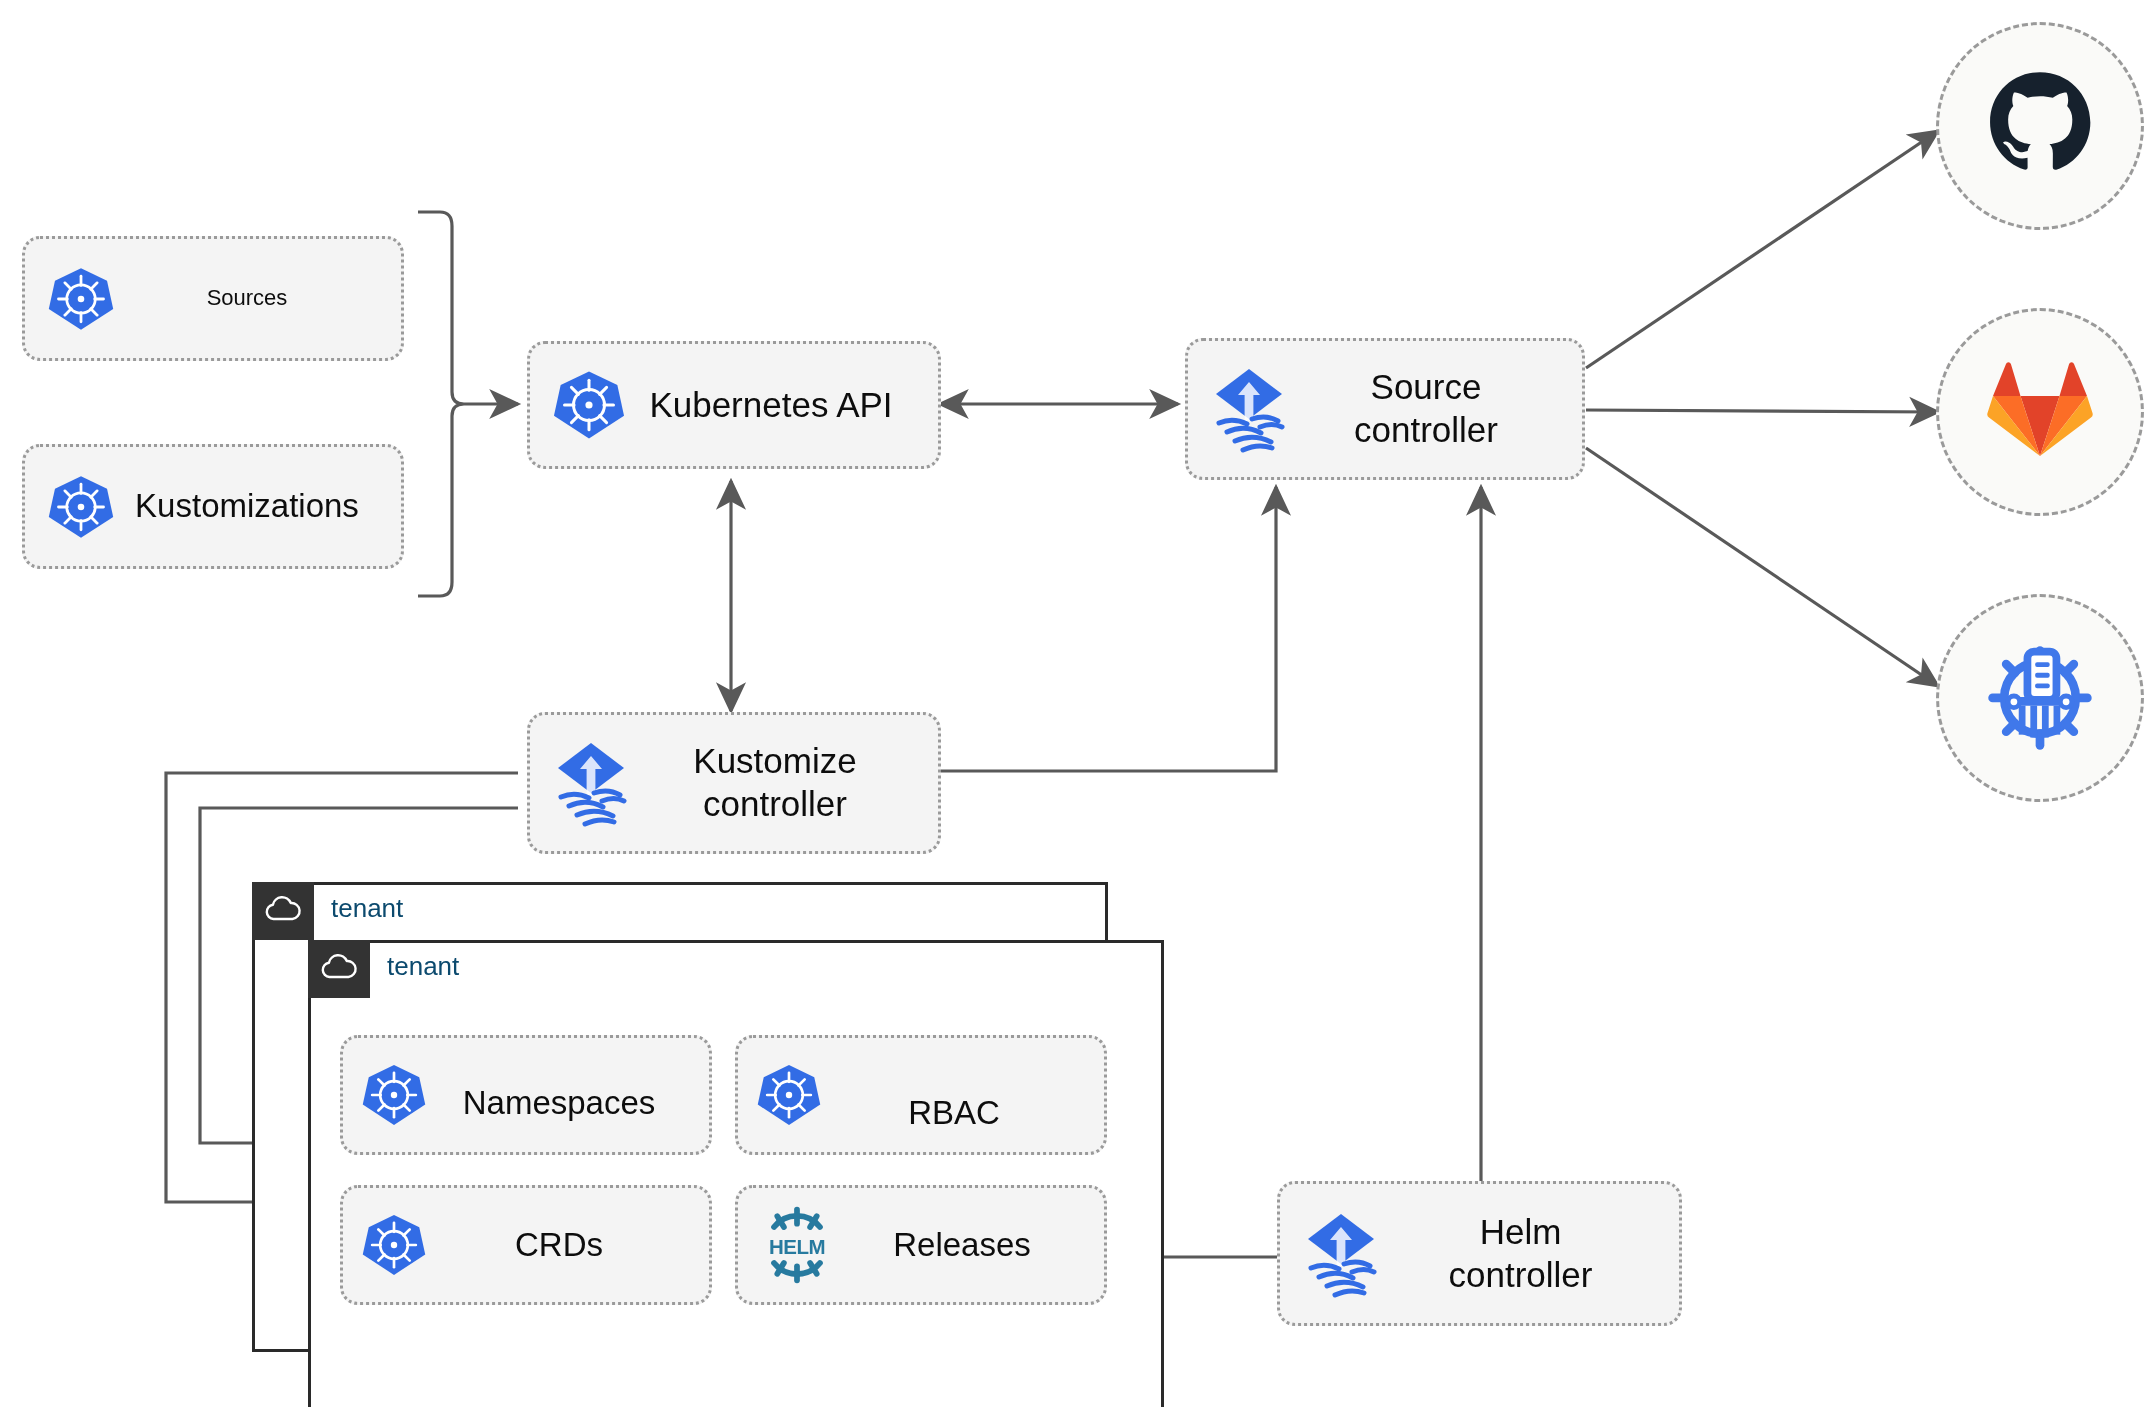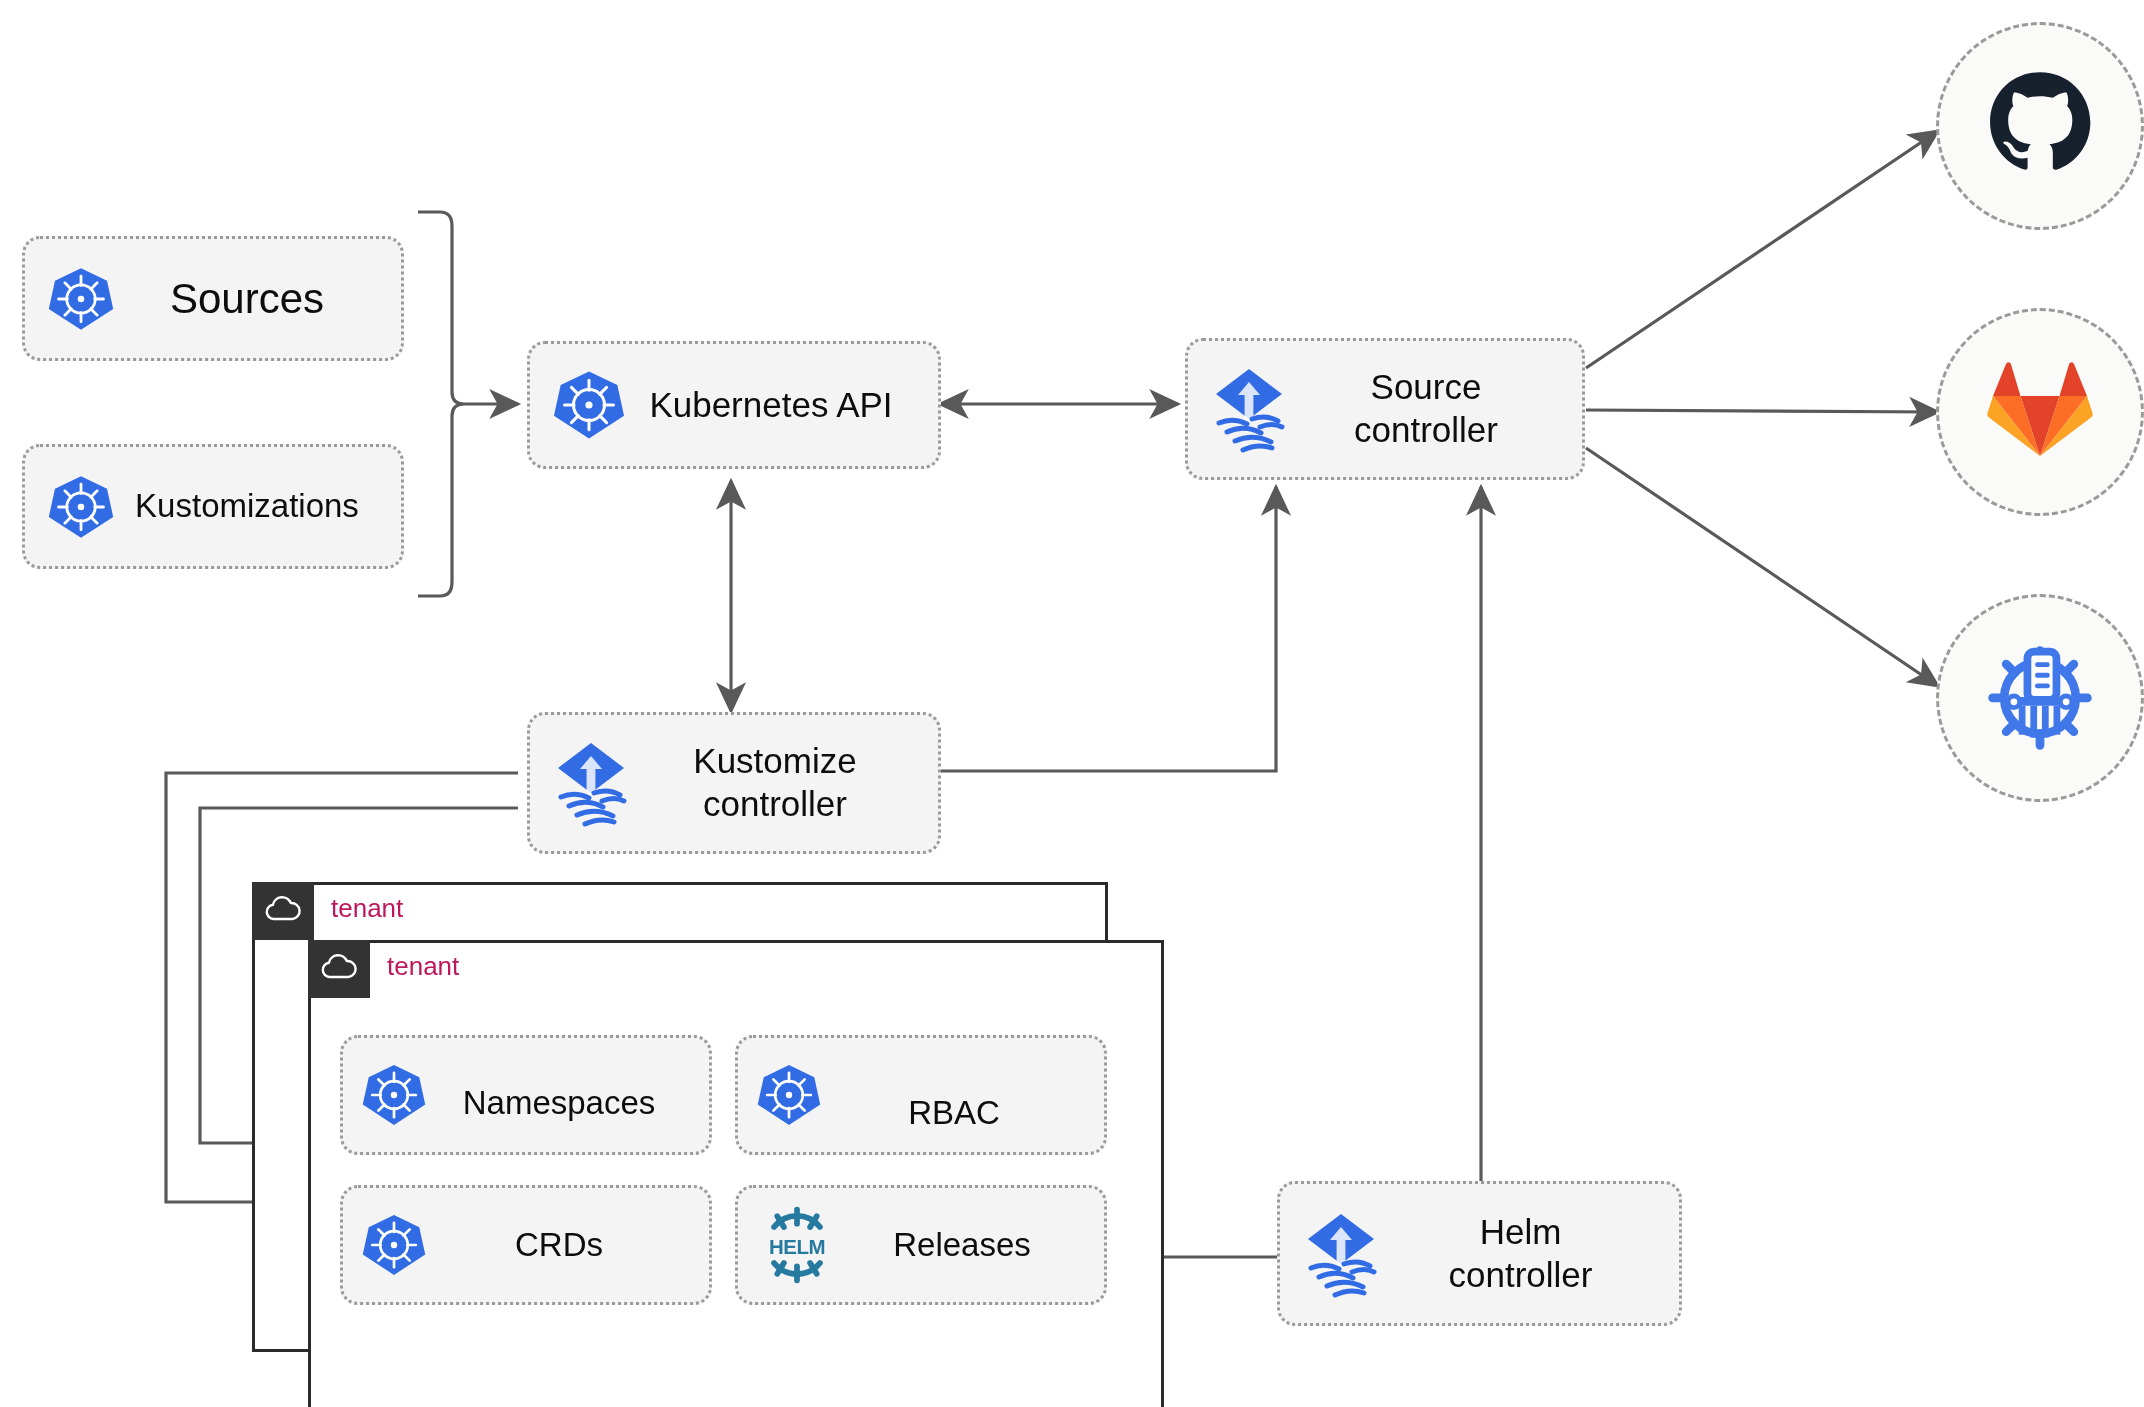--- a/index.html
+++ b/index.html
@@ -50,21 +50,21 @@
     left:-3px;top:-3px;
     height:58px;
     background:#333333;
     display:flex;align-items:center;justify-content:center;
     width:62px;
   }
   .tenant .tname{
     position:absolute;
     top:8px;
     font-size:26px;
-    color:#be185d;
+    color:#0c4a6e;
   }
 
   .k8s-shape{display:block;}
 </style>
 </head>
 <body>
 
 <div id="stage">
 
   <svg id="wires" viewBox="0 0 2144 1407" xmlns="http://www.w3.org/2000/svg">
@@ -116,21 +116,21 @@
           <line x1="32" y1="44.8" x2="32" y2="53.5"></line>
           <line x1="10.8" y1="32" x2="19.1" y2="32"></line>
           <line x1="44.9" y1="32" x2="53.2" y2="32"></line>
           <line x1="16.8" y1="16.8" x2="22.8" y2="22.8"></line>
           <line x1="41.2" y1="41.2" x2="47.2" y2="47.2"></line>
           <line x1="47.2" y1="16.8" x2="41.2" y2="22.8"></line>
           <line x1="22.8" y1="41.2" x2="16.8" y2="47.2"></line>
         </g>
       </svg>
     </span>
-    <span class="lbl" style="font-size:42px;">Sources</span>
+    <span class="lbl" style="font-size:22px;">Sources</span>
   </div>
 
   <div class="node" style="left:22px;top:444px;width:382px;height:125px;padding:0 22px;">
     <span class="ico">
       <svg class="k8s-shape" width="68" height="68" viewBox="0 0 64 64">
         <path d="M32 3 L56.5 14.8 L62.3 41.3 L32 61 L1.7 41.3 L7.5 14.8 Z" fill="#326ce5"></path>
         <g fill="none" stroke="#ffffff" stroke-width="2.6" stroke-linecap="round">
           <circle cx="32" cy="32" r="13.4"></circle>
           <circle cx="32" cy="32" r="3.1" fill="#ffffff" stroke="none"></circle>
           <line x1="32" y1="10.5" x2="32" y2="19.2"></line>

